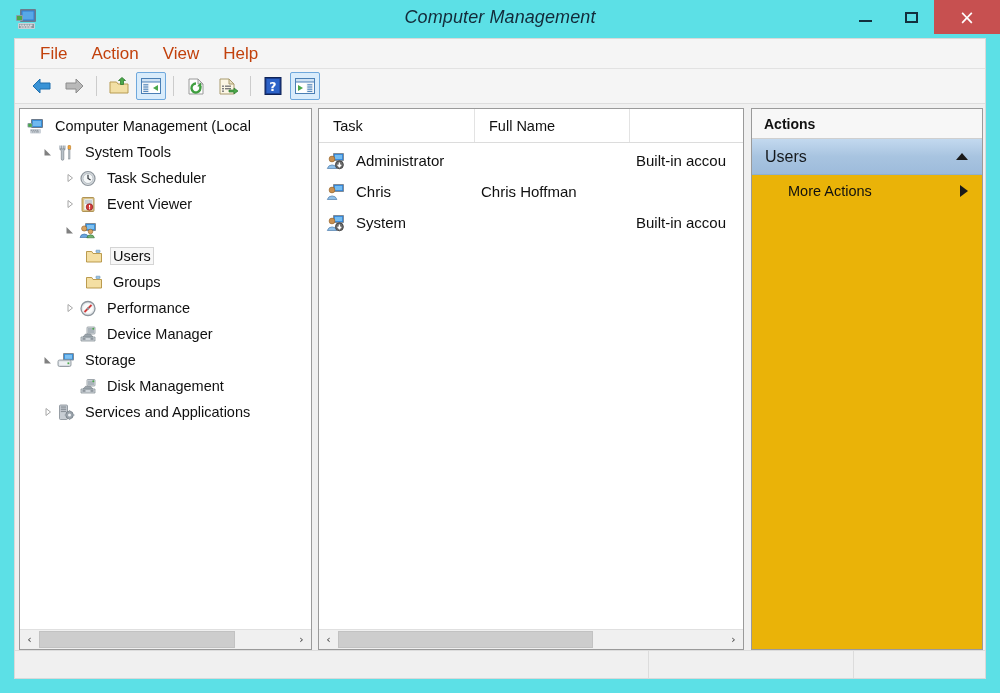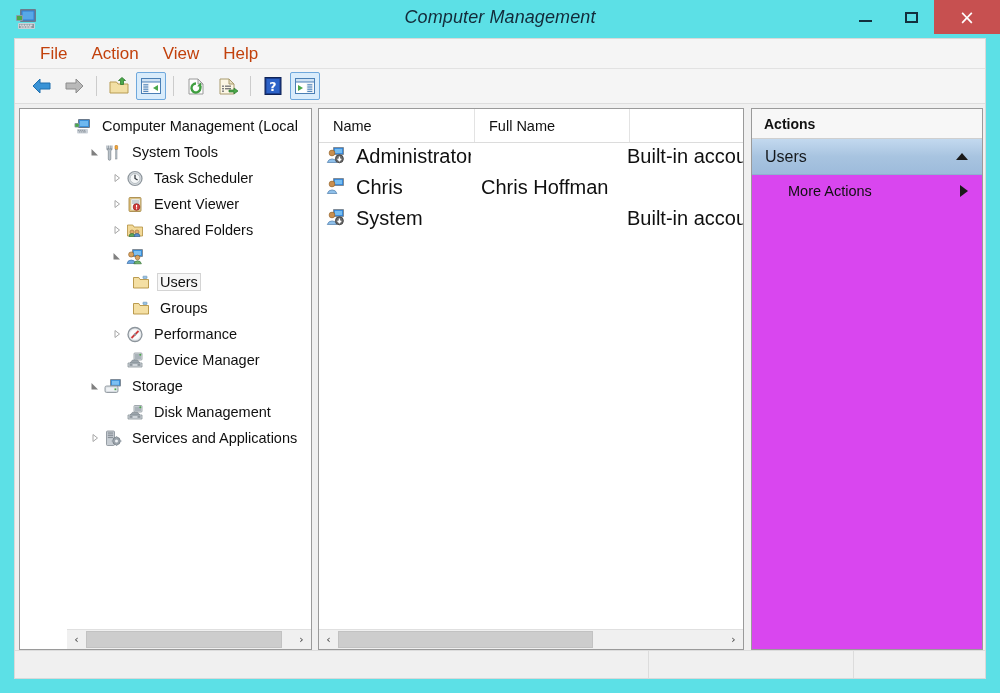--- a/index.html
+++ b/index.html
@@ -93,27 +93,27 @@
     padding: 4px 2px 0 4px;
     min-height: 0;
   }
 
   .pane {
     background: #ffffff;
     border: 1px solid #9a9a9a;
     display: flex; flex-direction: column;
     min-height: 0;
   }
-  .pane-tree { width: 293px; flex: 0 0 293px; padding-left: 47px; }
+  .pane-tree { width: 293px; flex: 0 0 293px; }
   .pane-splitter { width: 6px; flex: 0 0 6px; }
   .pane-list { flex: 1 1 auto; min-width: 0; }
   .pane-actions {
     width: 232px; flex: 0 0 232px;
     border: 1px solid #9a9a9a;
-    background: #d946ef;
+    background: #eab308;
     margin-left: 7px;
     display: flex; flex-direction: column;
   }
 
   .pane-body { flex: 1 1 auto; overflow: hidden; position: relative; }
 
   
   .tree { padding: 4px 0 0 0; }
   .tnode {
     display: flex; align-items: center;
@@ -145,23 +145,23 @@
   }
   .lv-col {
     display: flex; align-items: center;
     padding-left: 14px;
     font-size: 14.5px; color: #111;
     border-right: 1px solid #e3e3e3;
     cursor: default;
   }
   .lv-rows { padding-top: 2px; }
   .lv-row {
-    height: 31px; display: flex; 
+    height: 31px; display: flex; align-items: center;
     white-space: nowrap; cursor: default;
-    font-size: 20px; color: #101010;
+    font-size: 15px; color: #101010;
   }
   .lv-cell { padding-left: 6px; overflow: hidden; white-space: nowrap; }
   .lv-icon {
     width: 24px; flex: 0 0 24px; height: 20px;
     margin-left: 7px; display: flex; align-items: center;
   }
 
   
   .act-header {
     height: 30px; flex: 0 0 30px;
@@ -465,37 +465,20 @@
                     <line x1="6" y1="7" x2="13" y2="7"></line>
                   </g>
                   <circle cx="10.5" cy="11" r="3.3" fill="#d23b3b" stroke="#8c1f1f" stroke-width="0.7"></circle>
                   <rect x="10" y="9" width="1.1" height="2.6" fill="#ffffff"></rect>
                   <rect x="10" y="12.2" width="1.1" height="1.1" fill="#ffffff"></rect>
                 </svg>
               </div>
               <span class="tlabel">Event Viewer</span>
             </div>
 
-            <div class="tnode" style="padding-left:42px">
-              <div class="expander">
-                <svg width="10" height="10" viewBox="0 0 10 10">
-                    <path d="M3 1.5 L7.5 5 L3 8.5 Z" fill="none" stroke="#a6a6a6" stroke-width="1"></path>
-                  </svg>
-              </div>
-              <div class="ticon">
-                <svg width="18" height="17" viewBox="0 0 18 17">
-                  <path d="M1.5 3 L1.5 14 L16.5 14 L16.5 5 L8 5 L6.8 3 Z" fill="#f2d998" stroke="#b3913f" stroke-width="0.8"></path>
-                  <circle cx="6" cy="10" r="2" fill="#e0a96b" stroke="#9b6d34" stroke-width="0.6"></circle>
-                  <path d="M3 14.5 a3 3 0 0 1 6 0 Z" fill="#5fa85f" stroke="#2f6b2f" stroke-width="0.6"></path>
-                  <circle cx="11" cy="10" r="2" fill="#e0a96b" stroke="#9b6d34" stroke-width="0.6"></circle>
-                  <path d="M8 14.5 a3 3 0 0 1 6 0 Z" fill="#5a8fd0" stroke="#2f5b8c" stroke-width="0.6"></path>
-                </svg>
-              </div>
-              <span class="tlabel">Shared Folders</span>
-            </div>
 
             <div class="tnode" style="padding-left:42px">
               <div class="expander">
                 <svg width="10" height="10" viewBox="0 0 10 10">
                     <path d="M1.5 2 L8 8.5 L1.5 8.5 Z" fill="#808080"></path>
                   </svg>
               </div>
               <div class="ticon">
                 <svg width="18" height="17" viewBox="0 0 18 17">
                   <rect x="6" y="1" width="11" height="8" rx="1" fill="#7f8c99"></rect>
@@ -632,21 +615,21 @@
           </div>
           <div class="sbtn">›</div>
         </div>
       </div>
 
       <div class="pane-splitter"></div>
 
       <div class="pane pane-list">
 
         <div class="lv-header">
-          <div class="lv-col" style="width:156px">Name</div>
+          <div class="lv-col" style="width:156px">Task</div>
           <div class="lv-col" style="width:155px">Full Name</div>
         </div>
 
         <div class="pane-body">
           <div class="lv-rows">
 
             <div class="lv-row">
               <div class="lv-icon">
                 <svg width="20" height="18" viewBox="0 0 20 18">
                   <rect x="7" y="1" width="11" height="8" rx="0.8" fill="#7f8c99"></rect>

